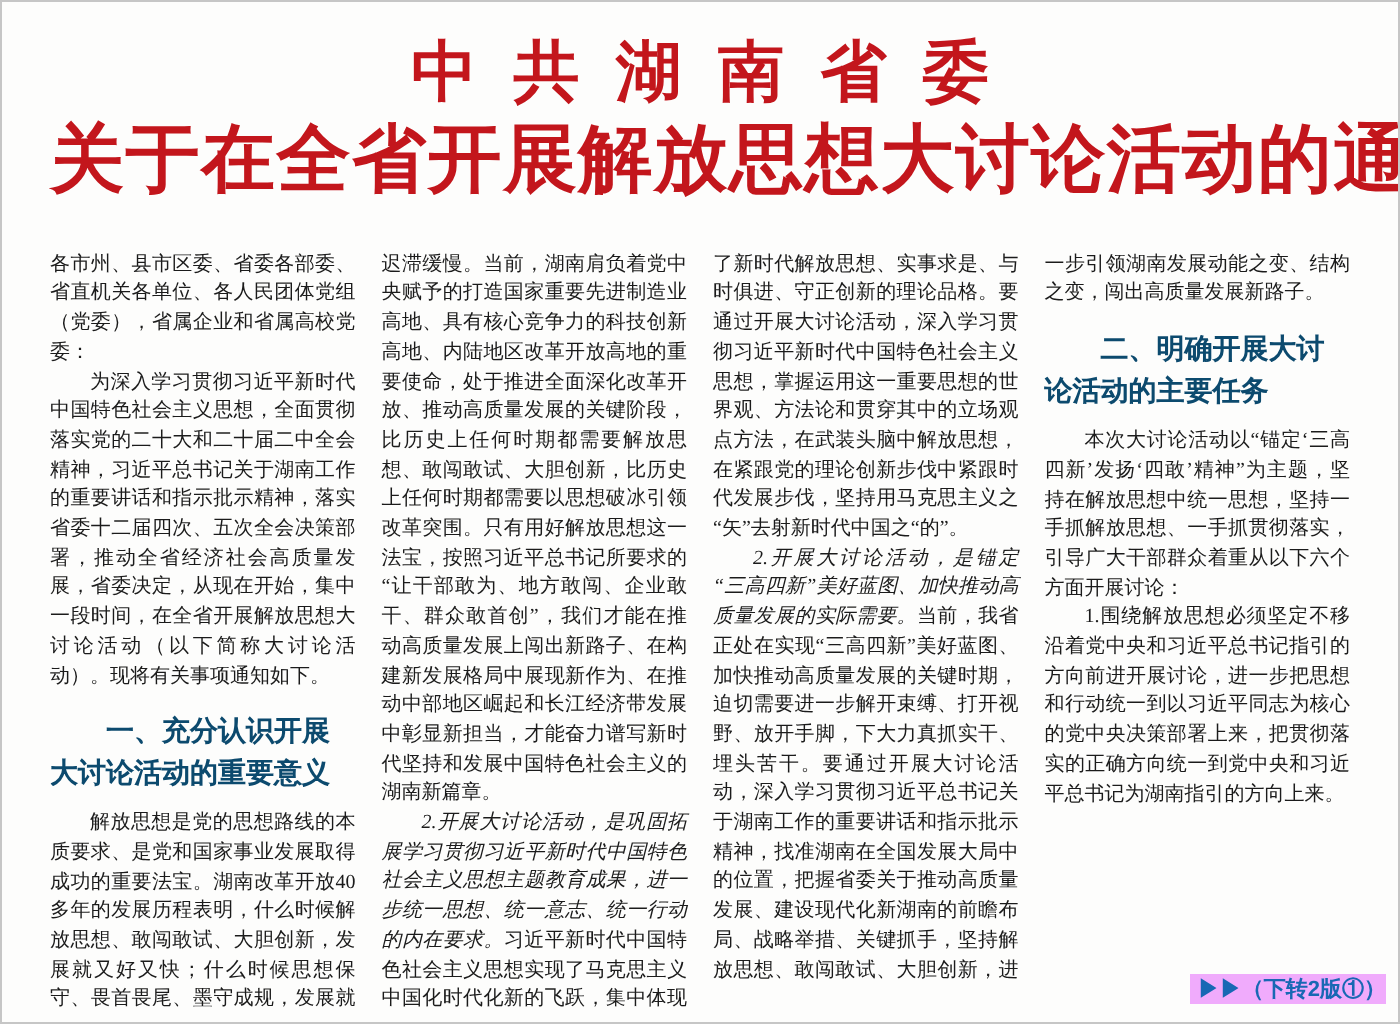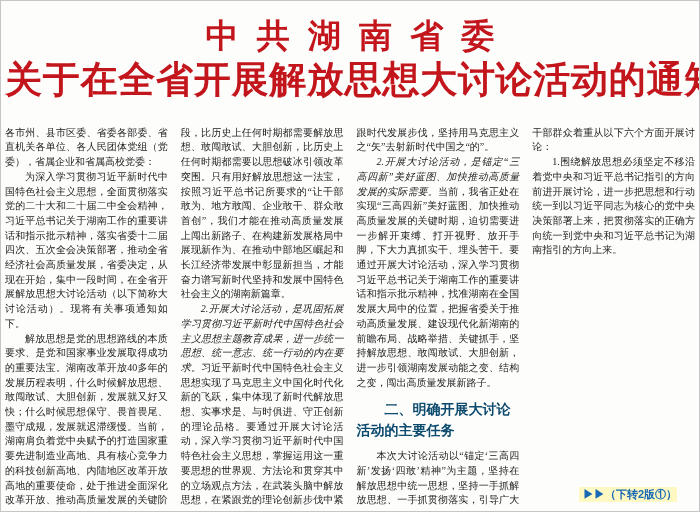--- a/index.html
+++ b/index.html
@@ -7,21 +7,21 @@
     --jump:#1868b4;
     --body:#1b1b1b;
   }
   *{box-sizing:border-box;}
   html,body{margin:0;padding:0;background:#ffffff;}
   .sheet{
     position:relative;
     width:700px;height:512px;
     background:#fdfdfc;
     border:1px solid #c6c6c6;
-    padding:8px 4px 6px;
+    padding:8px 24px 6px;
     overflow:hidden;
     font-family:"Liberation Serif", serif;
   }
   
   .masthead{ text-align:center; color:var(--headline); font-family:"Liberation Sans", sans-serif; }
   .title-org{
     font-size:33px; font-weight:900; line-height:1.25;
     letter-spacing:0.55em; text-indent:0.55em; margin-top:6px;
     white-space:nowrap;
   }
@@ -42,43 +42,44 @@
   .article p.no-indent{ text-indent:0; }
   .sec-heading{
     font-family:"Liberation Sans", sans-serif;
     font-size:14px; font-weight:bold; line-height:21px;
     color:#0c4a6e; text-align:left; text-indent:2em;
     margin:9px 0 8px;
   }
   .lead{ font-style:italic; }
   
   .jump{
-    position:absolute; right:22px; bottom:9px;
+    position:absolute; right:6px; bottom:9px;
     font-family:"Liberation Sans", sans-serif;
     font-size:11px; font-weight:bold;
     color:var(--jump);
-    background:#fef9c3; padding-left:4px;margin-left:40px;
+    background:#f0abfc; padding-left:4px;margin-left:40px;
   }
 </style>
 </head>
 <body>
 
 <div class="sheet">
 
   <div class="masthead">
     <div class="title-org">中共湖南省委</div>
     <div class="title-main">关于在全省开展解放思想大讨论活动的通知</div>
   </div>
 
   <div class="article">
 
     <p class="no-indent">各市州、县市区委、省委各部委、省直机关各单位、各人民团体党组（党委），省属企业和省属高校党委：</p>
 
     <p>为深入学习贯彻习近平新时代中国特色社会主义思想，全面贯彻落实党的二十大和二十届二中全会精神，习近平总书记关于湖南工作的重要讲话和指示批示精神，落实省委十二届四次、五次全会决策部署，推动全省经济社会高质量发展，省委决定，从现在开始，集中一段时间，在全省开展解放思想大讨论活动（以下简称大讨论活动）。现将有关事项通知如下。</p>
 
+    <div class="sec-heading">一、充分认识开展大讨论活动的重要意义</div>
 
     <p>解放思想是党的思想路线的本质要求、是党和国家事业发展取得成功的重要法宝。湖南改革开放40多年的发展历程表明，什么时候解放思想、敢闯敢试、大胆创新，发展就又好又快；什么时候思想保守、畏首畏尾、墨守成规，发展就迟滞缓慢。当前，湖南肩负着党中央赋予的打造国家重要先进制造业高地、具有核心竞争力的科技创新高地、内陆地区改革开放高地的重要使命，处于推进全面深化改革开放、推动高质量发展的关键阶段，比历史上任何时期都需要解放思想、敢闯敢试、大胆创新，比历史上任何时期都需要以思想破冰引领改革突围。只有用好解放思想这一法宝，按照习近平总书记所要求的“让干部敢为、地方敢闯、企业敢干、群众敢首创”，我们才能在推动高质量发展上闯出新路子、在构建新发展格局中展现新作为、在推动中部地区崛起和长江经济带发展中彰显新担当，才能奋力谱写新时代坚持和发展中国特色社会主义的湖南新篇章。</p>
 
     <p>
       <span class="lead">2.开展大讨论活动，是巩固拓展学习贯彻习近平新时代中国特色社会主义思想主题教育成果，进一步统一思想、统一意志、统一行动的内在要求。</span><span>习近平新时代中国特色社会主义思想实现了马克思主义中国化时代化新的飞跃，集中体现了新时代解放思想、实事求是、与时俱进、守正创新的理论品格。要通过开展大讨论活动，深入学习贯彻习近平新时代中国特色社会主义思想，掌握运用这一重要思想的世界观、方法论和贯穿其中的立场观点方法，在武装头脑中解放思想，在紧跟党的理论创新步伐中紧跟时代发展步伐，坚持用马克思主义之“矢”去射新时代中国之“的”。</span>
     </p>
 
     <p>
       <span class="lead">2.开展大讨论活动，是锚定“三高四新”美好蓝图、加快推动高质量发展的实际需要。</span><span>当前，我省正处在实现“三高四新”美好蓝图、加快推动高质量发展的关键时期，迫切需要进一步解开束缚、打开视野、放开手脚，下大力真抓实干、埋头苦干。要通过开展大讨论活动，深入学习贯彻习近平总书记关于湖南工作的重要讲话和指示批示精神，找准湖南在全国发展大局中的位置，把握省委关于推动高质量发展、建设现代化新湖南的前瞻布局、战略举措、关键抓手，坚持解放思想、敢闯敢试、大胆创新，进一步引领湖南发展动能之变、结构之变，闯出高质量发展新路子。</span>
     </p>

